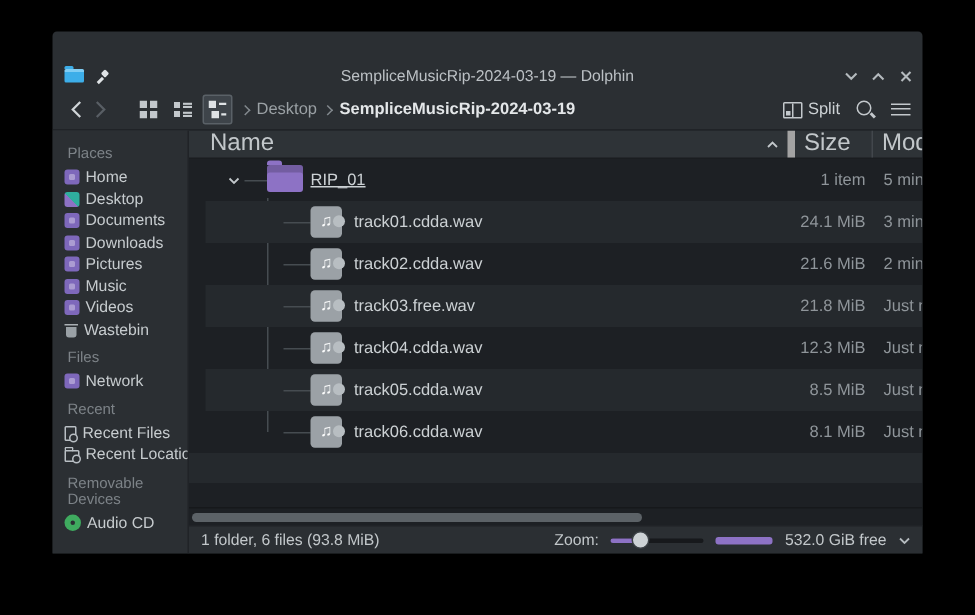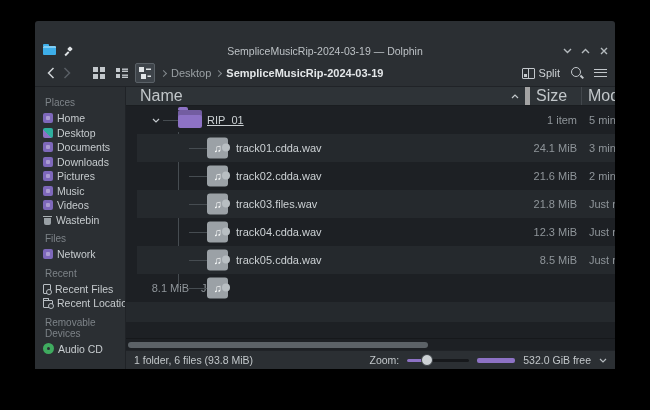--- a/index.html
+++ b/index.html
@@ -318,41 +318,42 @@
             <div class="frow tracks">
               <span class="stub"></span>
               <span class="audio-ic">♫</span>
               <span class="f-name">track02.cdda.wav</span>
               <span class="f-size">21.6 MiB</span>
               <span class="f-mod">2 minutes ago</span>
             </div>
             <div class="frow tracks alt">
               <span class="stub"></span>
               <span class="audio-ic">♫</span>
-              <span class="f-name">track03.files.wav</span>
+              <span class="f-name">track03.free.wav</span>
               <span class="f-size">21.8 MiB</span>
               <span class="f-mod">Just now</span>
             </div>
             <div class="frow tracks">
               <span class="stub"></span>
               <span class="audio-ic">♫</span>
               <span class="f-name">track04.cdda.wav</span>
               <span class="f-size">12.3 MiB</span>
               <span class="f-mod">Just now</span>
             </div>
             <div class="frow tracks alt">
               <span class="stub"></span>
               <span class="audio-ic">♫</span>
               <span class="f-name">track05.cdda.wav</span>
               <span class="f-size">8.5 MiB</span>
               <span class="f-mod">Just now</span>
             </div>
             <div class="frow tracks">
               <span class="stub"></span>
               <span class="audio-ic">♫</span>
+              <span class="f-name">track06.cdda.wav</span>
               <span class="f-size">8.1 MiB</span>
               <span class="f-mod">Just now</span>
             </div>
             <div class="filler-stripe"></div>
           </div>
         </div>
 
         <div class="hscroll">
           <div class="hthumb"></div>
         </div>

